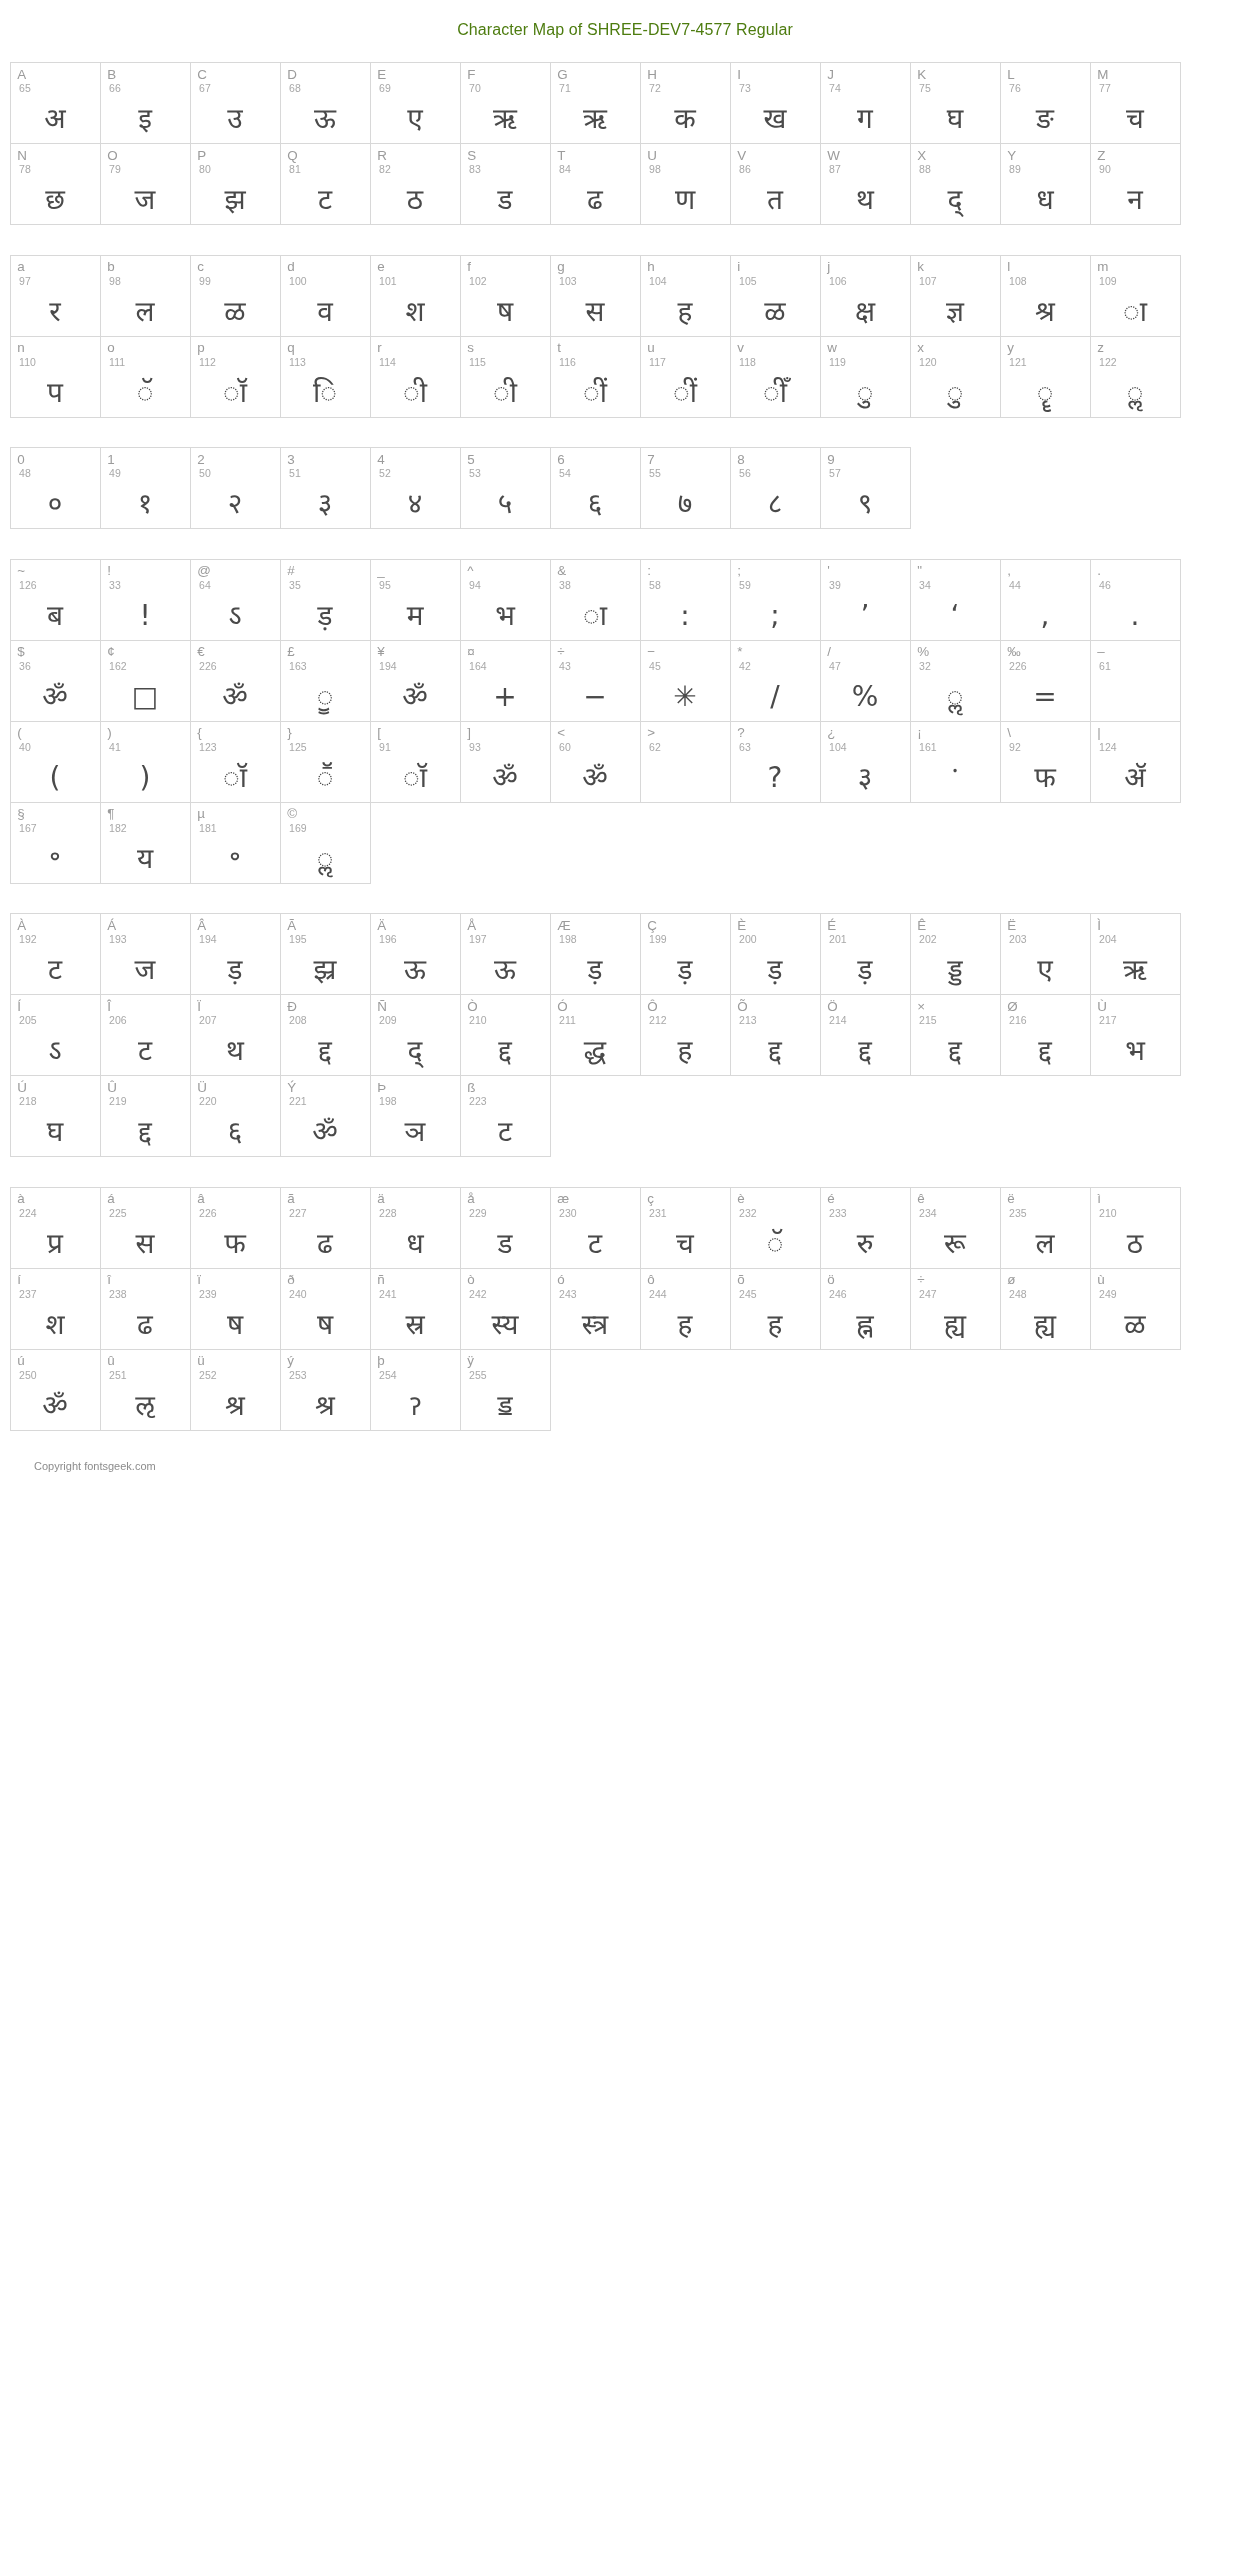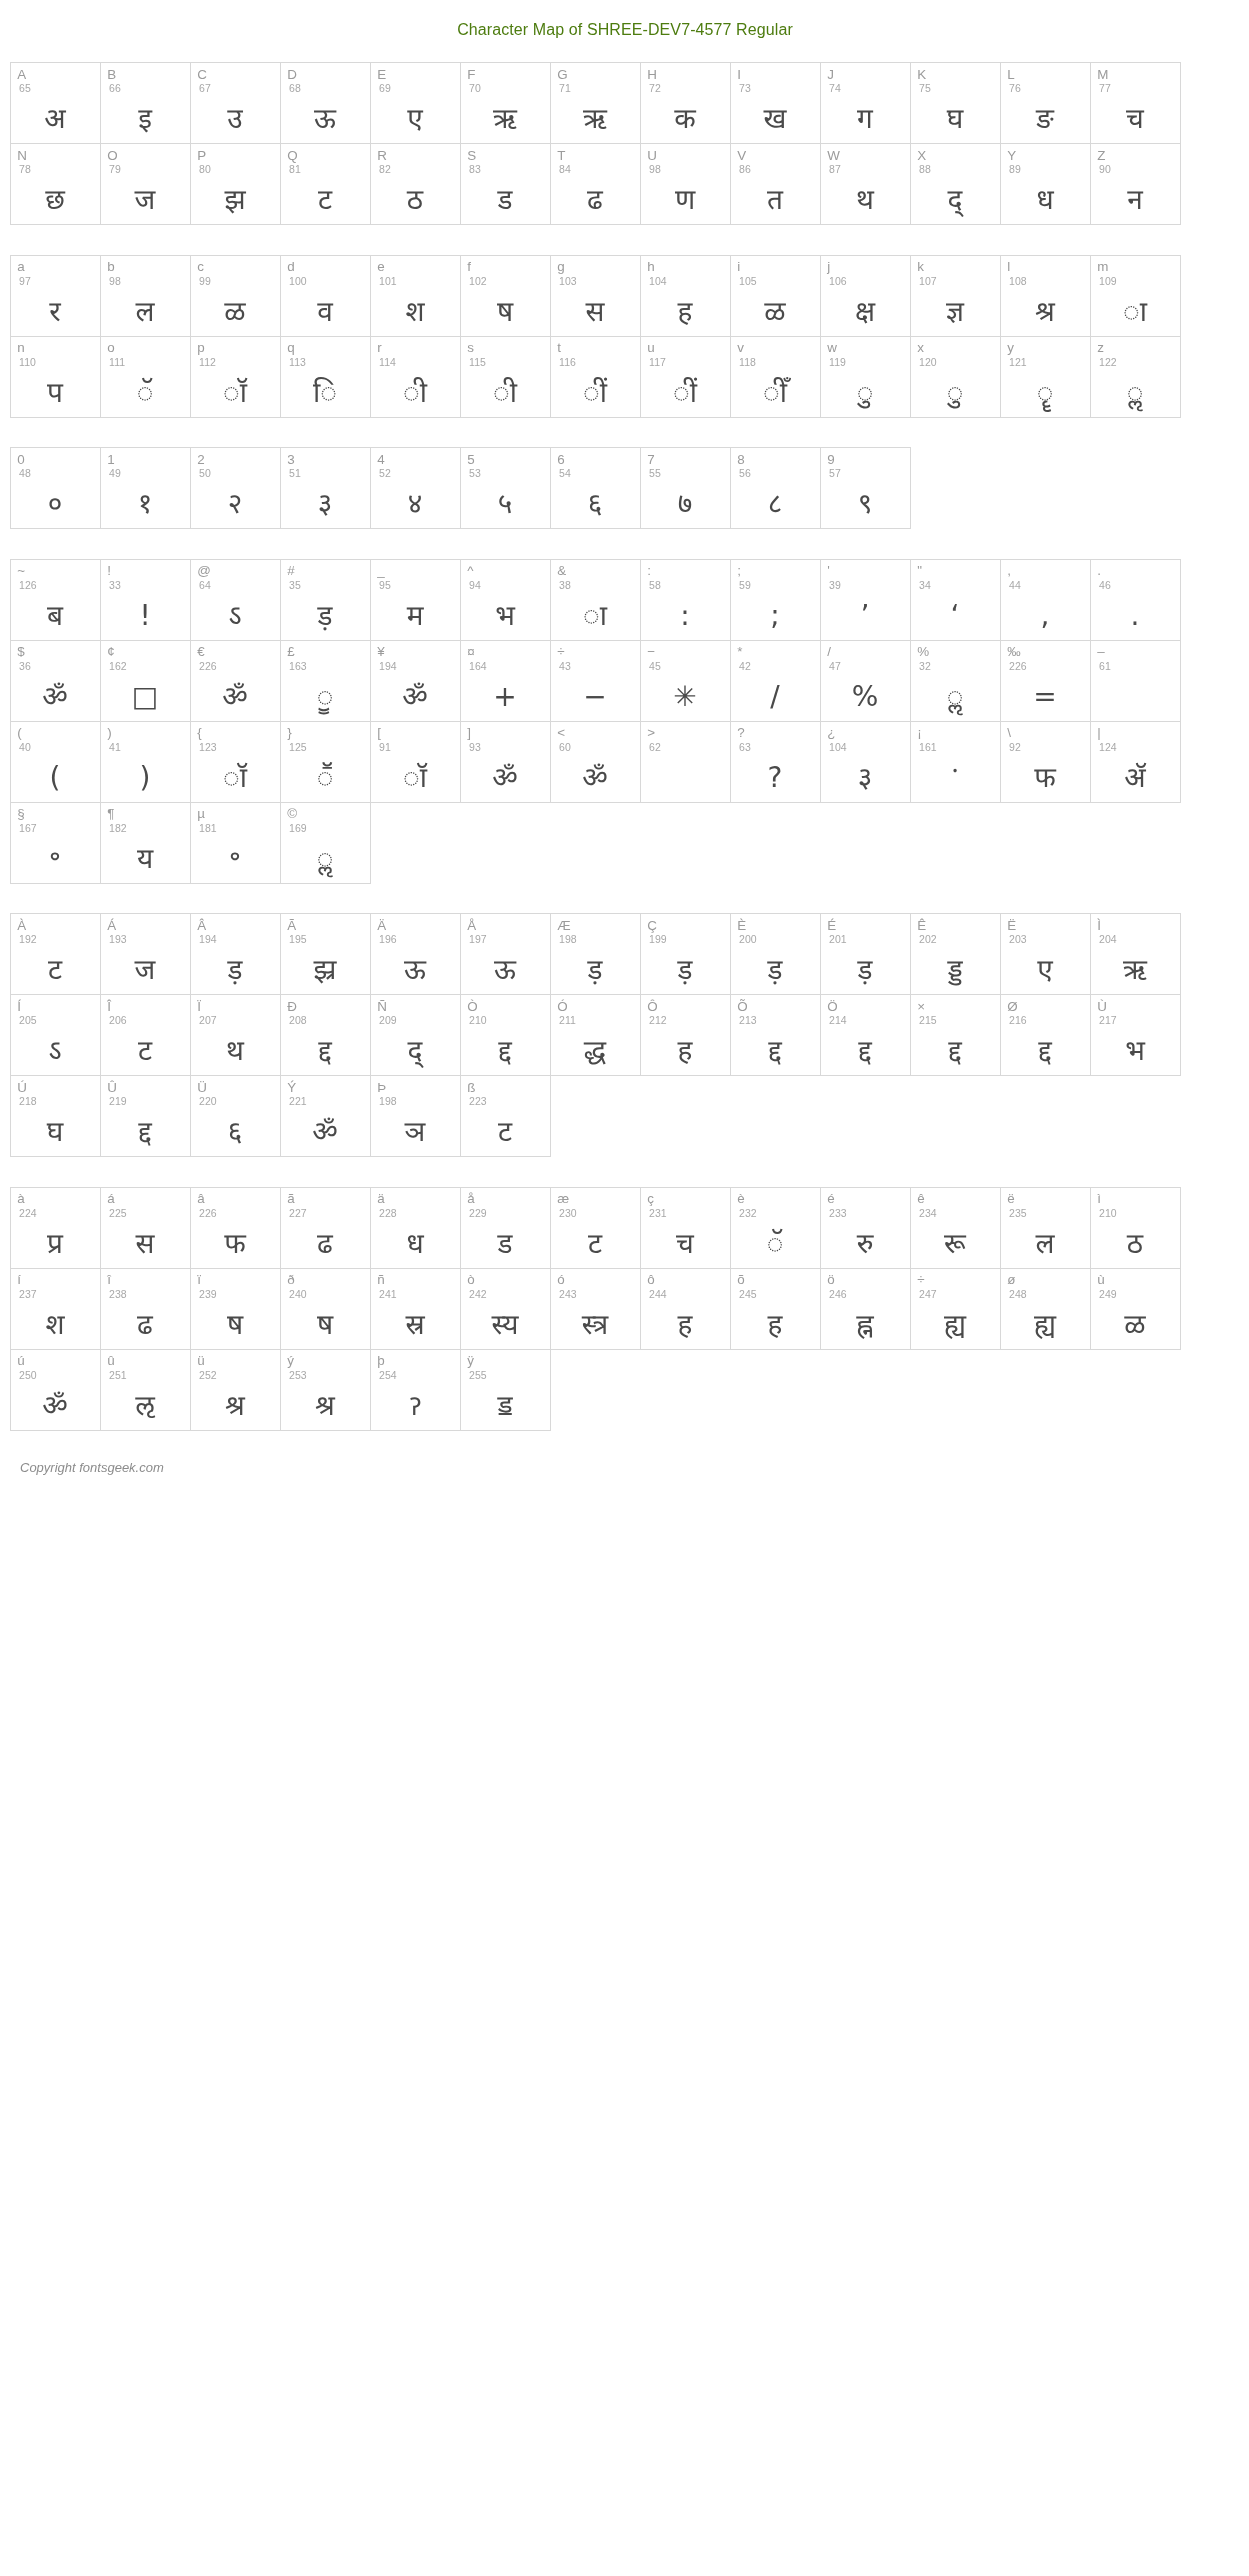--- a/index.html
+++ b/index.html
@@ -73,25 +73,24 @@
     right: 0;
     bottom: 7.6px;
     text-align: center;
     font-size: 28px;
     color: #4a4a4a;
     line-height: 32px;
     font-family: "DejaVu Sans", sans-serif;
   }
   .footer {
     margin-top: 25px;
-    margin-left: 20px;
-    font-size: 13px;
+    margin-left: 34px;
+    font-size: 11px;
     color: #8c8c8c;
     padding-bottom: 17px;
-    font-style: italic;
   }
 </style>
 </head>
 <body>
 
 <div class="page">
 
   <h1 class="title">Character Map of SHREE-DEV7-4577 Regular</h1>
 
   <div class="blocks">

